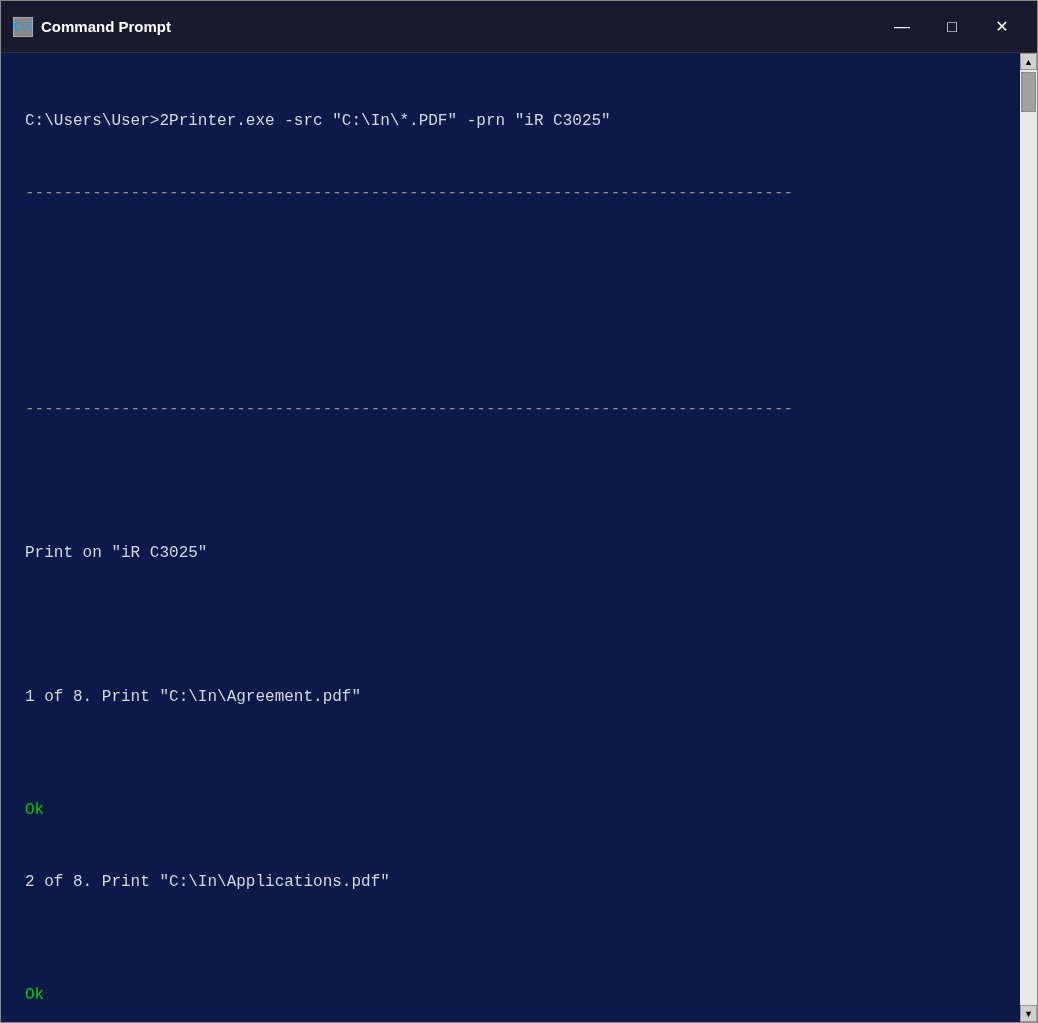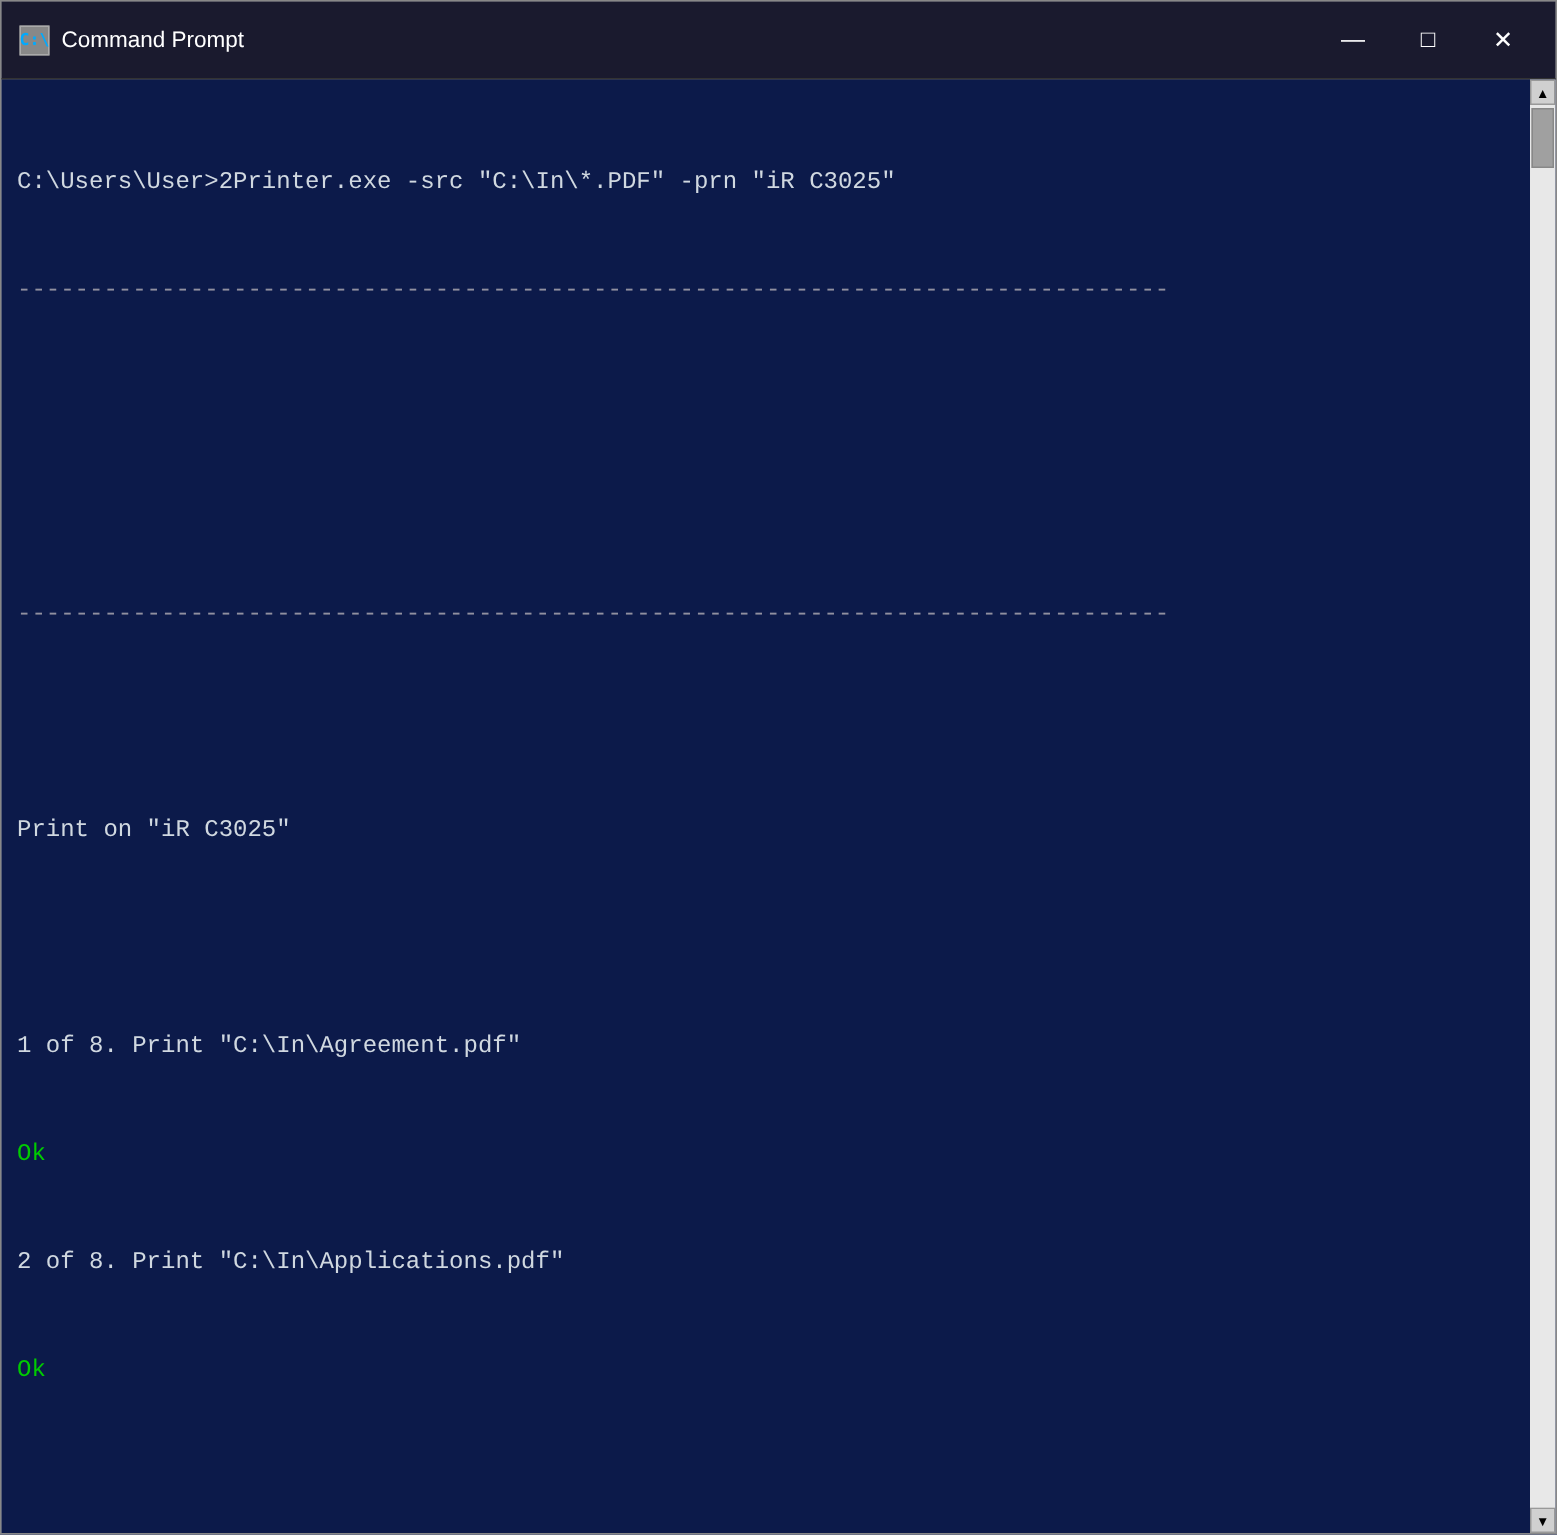--- a/index.html
+++ b/index.html
@@ -51,21 +51,21 @@
       justify-content: center;
       font-size: 12px;
       color: white;
       font-weight: bold;
       border: 1px solid #aaa;
     }
 
     .title-bar-title {
       color: white;
       font-size: 15px;
-      font-weight: normal;
+      font-weight: bold;
     }
 
     .title-bar-controls {
       display: flex;
       gap: 4px;
       align-items: center;
     }
 
     .title-bar-btn {
       width: 46px;
@@ -82,21 +82,21 @@
 
     .terminal-area {
       flex: 1;
       display: flex;
       background: #0c1a4a;
       overflow: hidden;
     }
 
     .terminal-content {
       flex: 1;
-      padding: 8px 10px;
+      padding: 8px 24px;
       overflow-y: auto;
       font-family: 'Consolas', 'Courier New', monospace;
       font-size: 16px;
       line-height: 1.5;
       color: #c8c8c8;
       white-space: pre-wrap;
       word-break: break-all;
     }
 
     .scrollbar {
@@ -131,21 +131,21 @@
       position: absolute;
       top: 2px;
       left: 1px;
       right: 1px;
       height: 40px;
       background: #a0a0a0;
       border: 1px solid #888;
     }
 
     .text-white { color: #d0d8e0; }
-    .text-green { color: #00cc00; }
+    .text-green { color: #00cc00; margin-top: 41px; }
     .line { display: block; }
     .separator { color: #9090a0; }
   </style>
 </head>
 <body>
 
 <div class="window">
 
   <div class="title-bar">
     <div class="title-bar-left">

